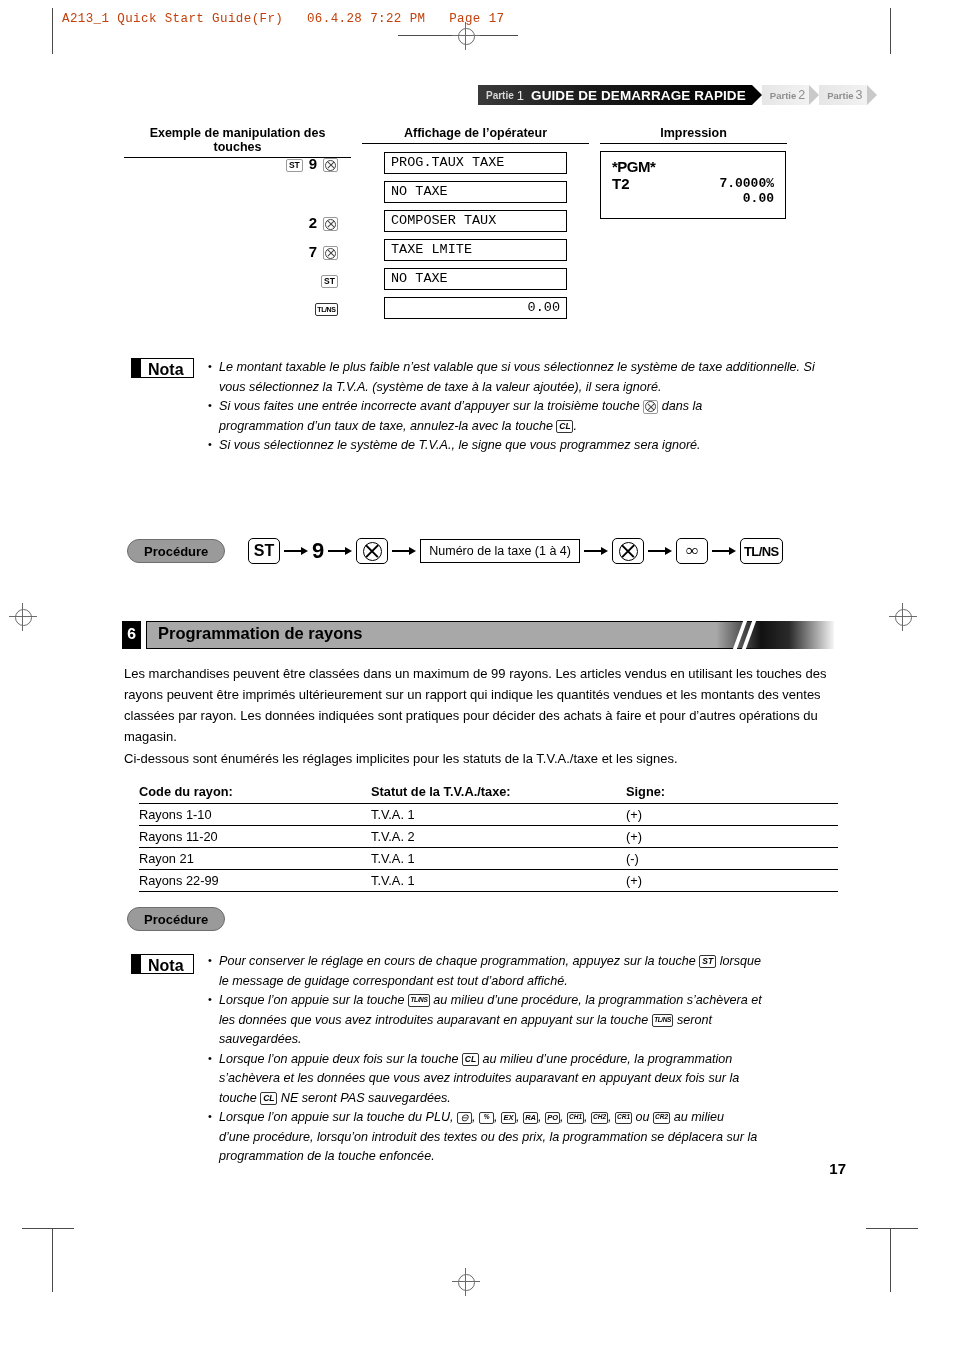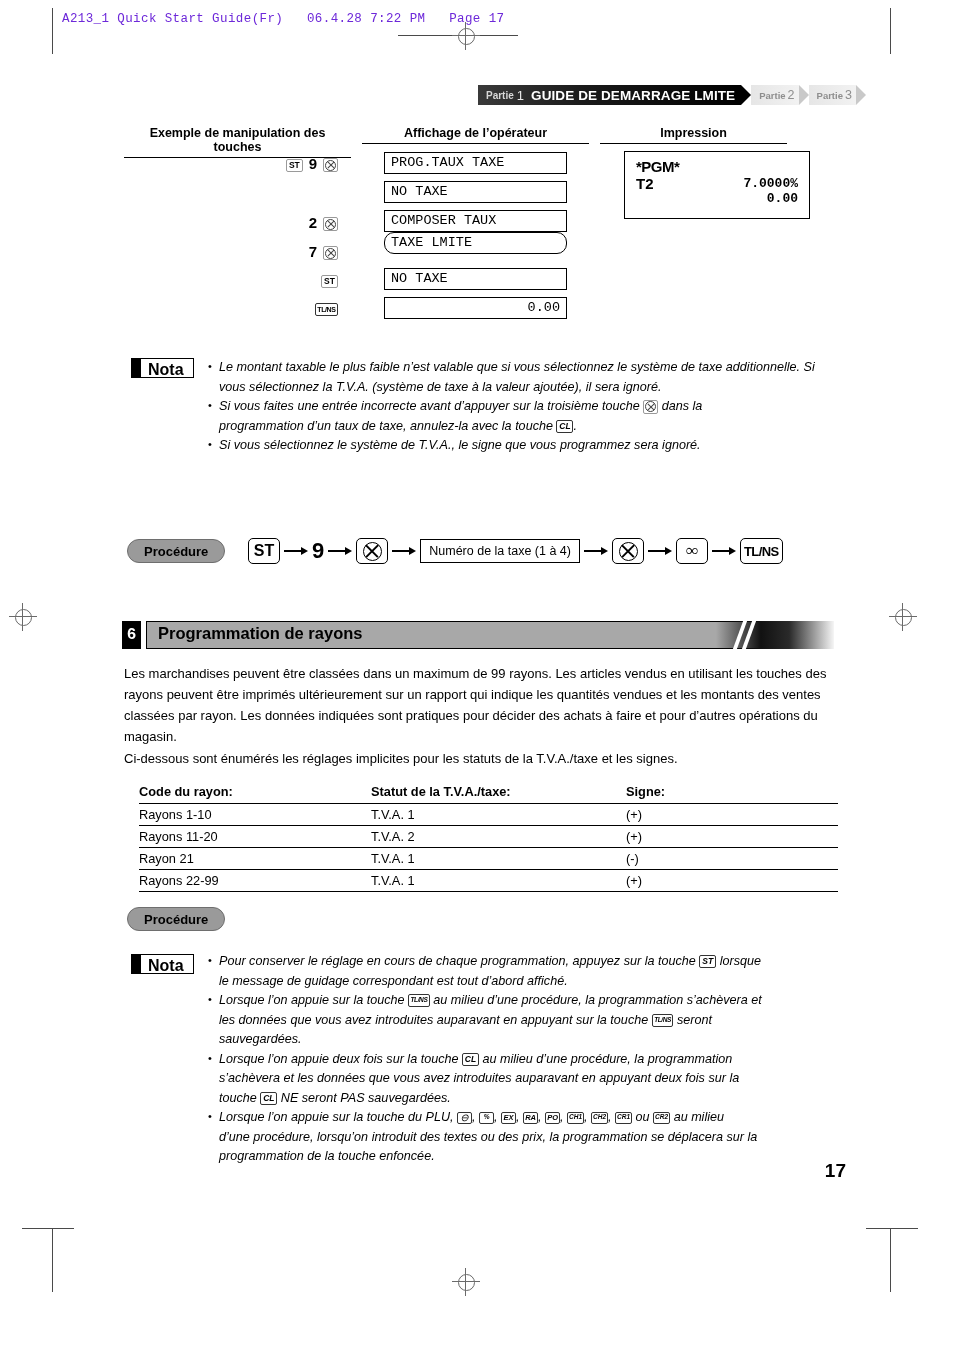--- a/index.html
+++ b/index.html
@@ -52,21 +52,21 @@
 
   
   .slug {
     position: absolute;
     left: 62px;
     top: 12px;
     font-family: "Liberation Mono", monospace;
     font-size: 12.5px;
     letter-spacing: 0.4px;
     white-space: pre;
-    color: #6d28d9;
+    color: #c2410c;
   }
 
   
   .banner {
     position: absolute;
     left: 478px;
     top: 85px;
     height: 20px;
     display: flex;
     align-items: stretch;
@@ -229,21 +229,21 @@
     line-height: 20px;
     padding: 0 6px;
     white-space: pre;
     color: #000;
   }
   .disp.right { text-align: right; }
 
   
   .printout {
     position: absolute;
-    left: 624px;
+    left: 600px;
     top: 151px;
     width: 186px;
     height: 68px;
     border: 1.3px solid #000;
     box-sizing: border-box;
     font-family: "Liberation Sans", sans-serif;
   }
   .po-line { position: absolute; font-weight: bold; white-space: pre; }
   .po-pgm { left: 11px; top: 6px; font-size: 15px; letter-spacing: -0.5px; }
   .po-t2  { left: 11px; top: 23px; font-size: 15px; }
@@ -425,21 +425,21 @@
     padding: 3px 0 3px 0;
     border-bottom: 1px solid #000;
   }
   .dtable .c0 { width: 232px; }
   .dtable .c1 { width: 255px; }
 
   .pagenum {
     position: absolute;
     right: 108px;
     top: 1160px;
-    font-size: 19px;
+    font-size: 15px;
     font-weight: bold;
   }
 </style>
 </head>
 <body>
 
 <div id="page">
 
   <div class="crop-line" style="left:52px;top:8px;width:1px;height:46px;"></div>
   <div class="crop-line" style="left:890px;top:8px;width:1px;height:46px;"></div>
@@ -469,21 +469,21 @@
       <div class="h"></div>
       <div class="circ"></div>
   </div>
 
   <div class="slug">A213_1 Quick Start Guide(Fr)   06.4.28 7:22 PM   Page 17</div>
 
   <div class="banner">
     <div class="banner-main">
       <span class="pt-small">Partie</span>
       <span class="pt-num">1</span>
-      <span class="pt-title">GUIDE DE DEMARRAGE LMITE</span>
+      <span class="pt-title">GUIDE DE DEMARRAGE RAPIDE</span>
     </div>
     <div class="chev"></div>
     <div class="banner-tab">
       <span class="pt-small">Partie</span>
       <span class="pt-num">2</span>
     </div>
     <div class="chev chev-gray"></div>
     <div class="banner-tab">
       <span class="pt-small">Partie</span>
       <span class="pt-num">3</span>
@@ -517,21 +517,21 @@
   <div class="seqrow" style="left:178px;top:272px;">
     <span class="key key-sm">ST</span>
   </div>
   <div class="seqrow" style="left:178px;top:300px;">
     <span class="key key-sm key-dark" style="font-size:7px;letter-spacing:-0.4px;">TL/NS</span>
   </div>
 
   <div class="disp" style="left:384px;top:152px;">PROG.TAUX TAXE</div>
   <div class="disp" style="left:384px;top:181px;">NO TAXE</div>
   <div class="disp" style="left:384px;top:210px;">COMPOSER TAUX</div>
-  <div class="disp" style="left:384px;top:232px;border-radius:10px;">TAXE LMITE</div>
+  <div class="disp" style="left:384px;top:239px;">TAXE LMITE</div>
   <div class="disp" style="left:384px;top:268px;">NO TAXE</div>
   <div class="disp right" style="left:384px;top:297px;">0.00</div>
 
   <div class="printout">
     <div class="po-line po-pgm">*PGM*</div>
     <div class="po-line po-t2">T2</div>
     <div class="po-line po-rate">7.0000%</div>
     <div class="po-line po-amt">0.00</div>
   </div>
 

